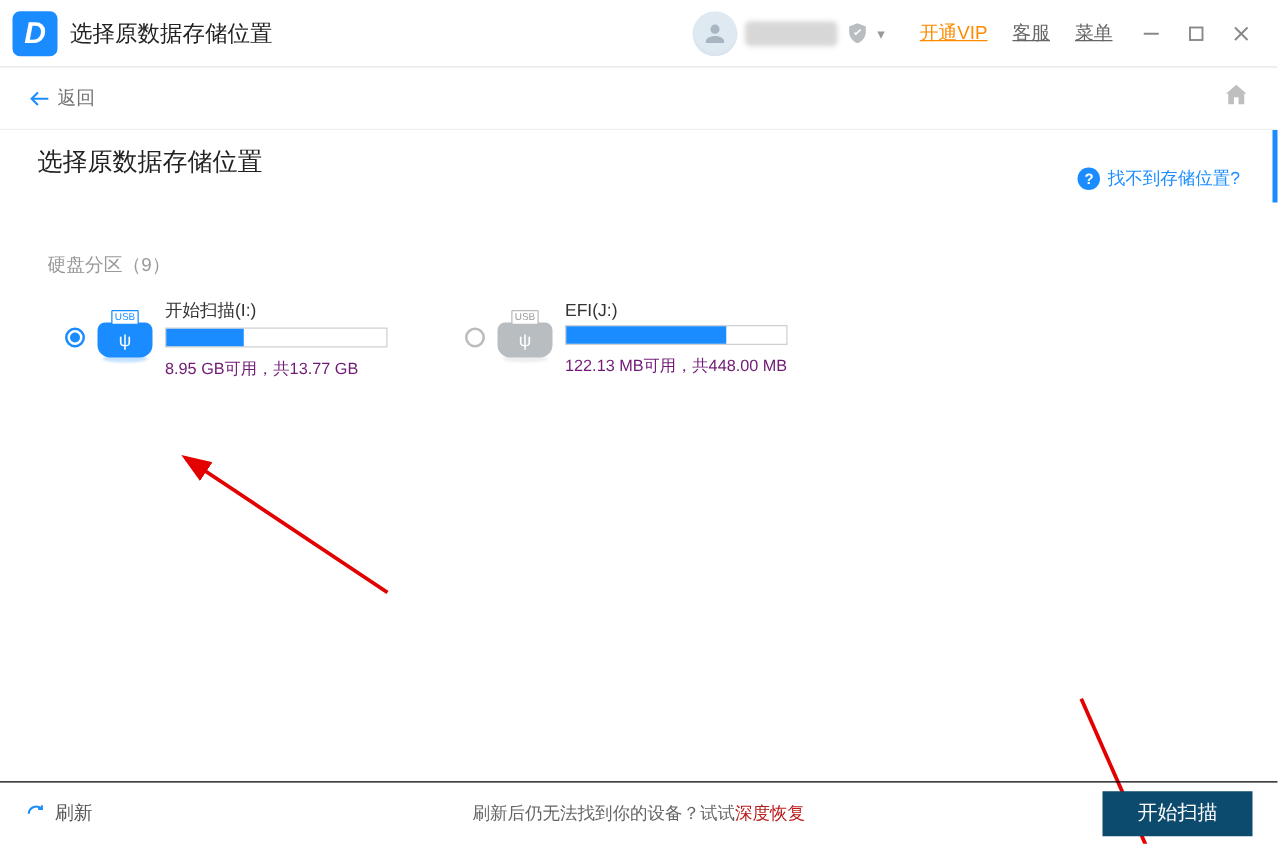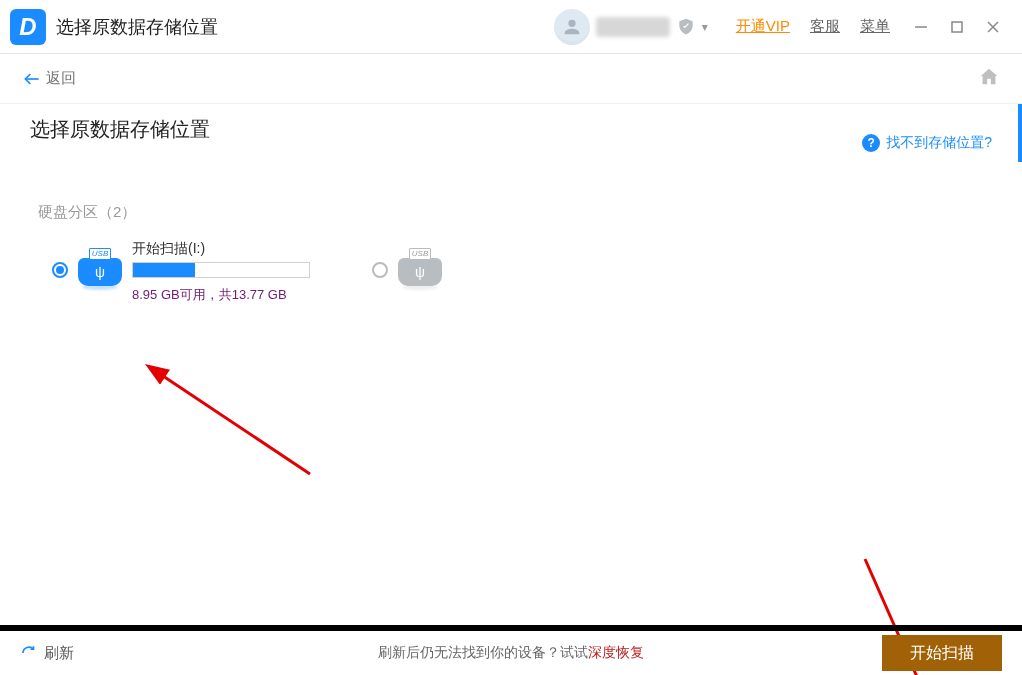--- a/index.html
+++ b/index.html
@@ -90,21 +90,21 @@
     content:""; position:absolute; left:2px; top:2px; width:8px;height:8px;
     border-radius:50%; background:#1a8cff;
   }
   .drive-icon {
     width:44px; margin-top: 8px; flex-shrink:0;
     display:flex; flex-direction:column; align-items:center;
   }
   .usb-badge {
     font-size:8px; color:#1a8cff; border:1px solid #1a8cff;
     padding: 0 2px; border-radius:1px; line-height:10px; background:#fff;
-    margin-bottom:-2px; z-index:1;font-style:italic;
+    margin-bottom:-2px; z-index:1;
   }
   .usb-badge.gray { color:#999; border-color:#bbb; }
   .hdd {
     width:44px; height:28px;
     background:#1a8cff;
     border-radius: 6px 6px 10px 10px;
     position:relative;
     display:flex;align-items:center;justify-content:center;
   }
   .hdd.gray { background:#b8bdc2; }
@@ -121,30 +121,30 @@
   }
   .progress .fill { height:100%; background:#1a8cff; }
   .drive-usage { font-size:13px; color:#701a75; margin-top:8px; }
 
   .arrow1, .arrow2 { position:absolute; pointer-events:none; }
   .arrow1 { left:140px; top:160px; width:200px; height:220px; }
   .arrow2 { left:855px; top:445px; width:120px; height:200px; }
 
   .footer {
     position:absolute; bottom:0; left:0; right:0;
-    height: 50px; border-top:6px solid #000000;
+    height: 50px; border-top:1px solid #000000;
     display:flex; align-items:center; padding: 0 20px;
   }
   .refresh { display:flex; align-items:center; color:#555; font-size:15px; cursor:pointer; }
   .refresh svg { width:18px;height:18px; stroke:#1a8cff; fill:none; stroke-width:2.2; margin-right:6px;}
   .footer .spacer { flex:1; }
   .footer-msg { color:#666; font-size:14px; position:absolute; left:50%; transform:translateX(-50%); }
   .footer-msg a { color:#b91c1c; text-decoration:none; cursor:pointer;}
   .scan-btn {
-    background:#a16207; color:#fff; border:none;
+    background:#0c4a6e; color:#fff; border:none;
     width:120px; height:36px; font-size:16px; cursor:pointer;
   }
   .right-accent {
     position:absolute; right:0; top:104px; width:4px; height:58px; background:#1a8cff;
   }
 </style>
 </head>
 <body>
 
 <div class="titlebar">
@@ -206,21 +206,21 @@
 <div class="right-accent"></div>
 
 <div class="main">
   <div class="page-title">选择原数据存储位置</div>
 
   <div class="help-link">
     <span class="q">?</span>
     <span>找不到存储位置?</span>
   </div>
 
-  <div class="section-label">硬盘分区（2）</div>
+  <div class="section-label">硬盘分区（9）</div>
 
   <div class="drives">
 
     <div class="drive">
       <div class="radio selected"></div>
       <div class="drive-icon">
         <span class="usb-badge">USB</span>
         <div class="hdd">
             <span class="usb-sym">ψ</span>
           </div>
@@ -234,20 +234,27 @@
       </div>
     </div>
 
     <div class="drive">
       <div class="radio"></div>
       <div class="drive-icon">
         <span class="usb-badge gray">USB</span>
         <div class="hdd gray">
             <span class="usb-sym">ψ</span>
           </div>
+      </div>
+      <div class="drive-meta">
+        <div class="drive-name">EFI(J:)</div>
+        <div class="progress">
+          <div class="fill" style="width:73%"></div>
+        </div>
+        <div class="drive-usage">122.13 MB可用，共448.00 MB</div>
       </div>
     </div>
 
   </div>
 
   <svg class="arrow1" viewBox="0 0 200 220">
     <defs>
         <marker id="ah1" markerWidth="10" markerHeight="10" refX="2" refY="3" orient="auto">
           <path d="M0,0 L0,6 L8,3 z" fill="#e30000"></path>
         </marker>

